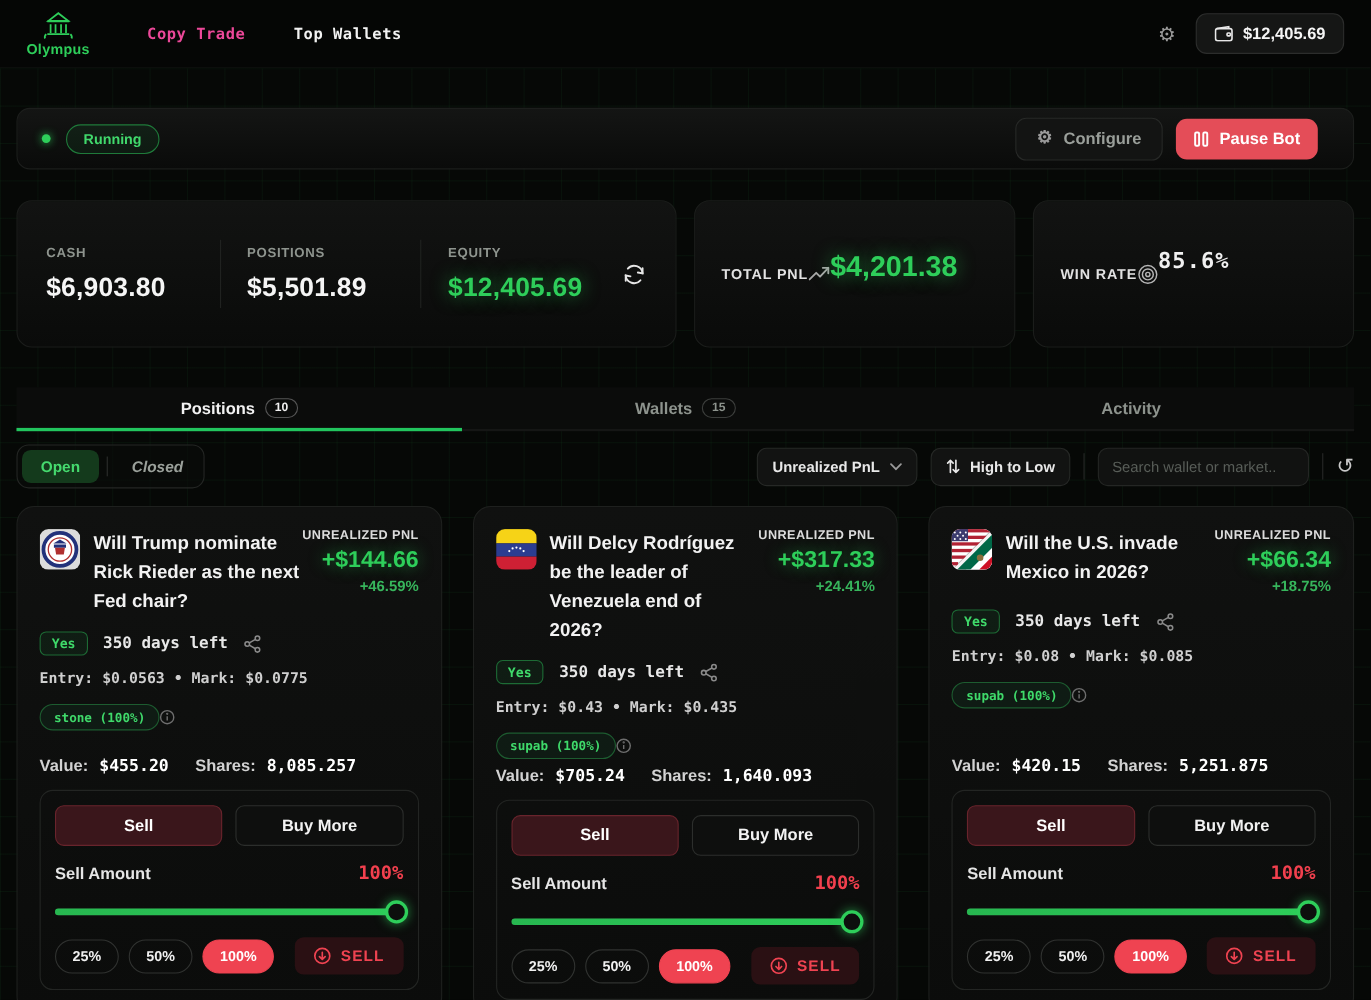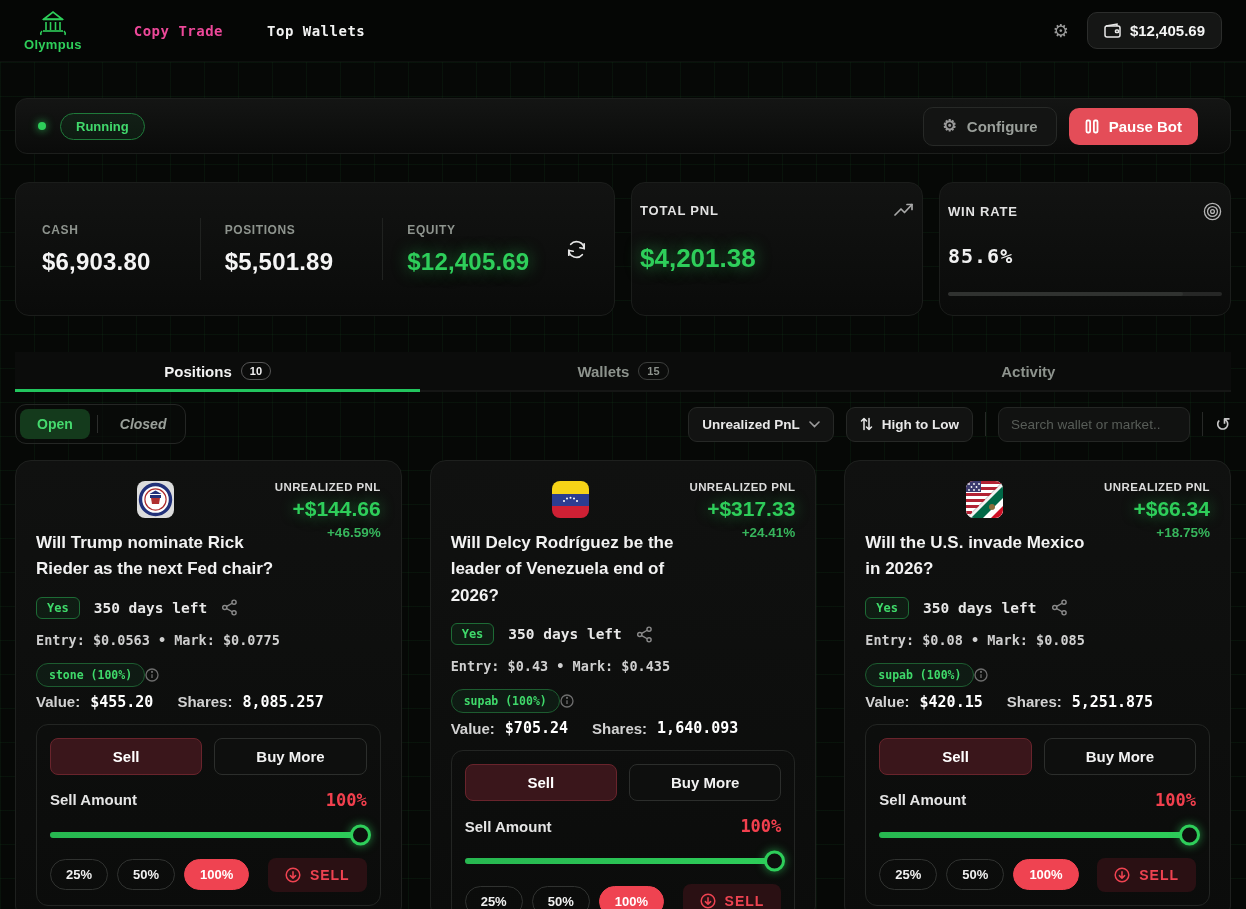--- a/index.html
+++ b/index.html
@@ -64,21 +64,21 @@
     border-radius:14px; border:1px solid #1b1d1b;
     background:linear-gradient(180deg,#121312,#0a0b0a);
   }
   .triple { height:134px; display:flex; align-items:center; padding:0 26px; }
   .stat-block { width:175px; }
   .stat-label { font-size:12px; font-weight:700; letter-spacing:.6px; color:#8e948e; margin-bottom:11px; }
   .stat-value { font-size:24px; font-weight:800; color:#f5f5f5; letter-spacing:.2px; }
   .stat-value.green, .glow-green { color:#2ece5a; text-shadow:0 0 16px rgba(46,206,90,.55); }
   .v-div { width:1px; height:62px; background:#202220; margin:0 24px 0 0; }
   .refresh-wrap { margin-left:auto; cursor:pointer; display:flex; }
-  .small-card { height:134px; padding:19px 8px; display:flex; flex-direction:column; }
+  .small-card { height:134px; padding:19px 24px; display:flex; }
   .small-card-head { display:flex; align-items:center; justify-content:space-between; }
   .small-label { font-size:13px; font-weight:800; letter-spacing:.8px; color:#e2e2e2; }
   .pnl-value { margin-top:25px; font-size:26px; font-weight:800; }
   .winrate-value { margin-top:23px; font-size:20px; font-weight:700; color:#f0f0f0; letter-spacing:1px; }
   .winrate-bar { margin-top:24px; height:5px; border-radius:3px; background:#262726; overflow:hidden; }
   .winrate-fill { height:100%; background:#303230; border-radius:3px; }
 
   
   .tabs { margin-top:36px; height:40px; background:#0b0c0b; display:flex; position:relative; border-bottom:2px solid #151615; }
   .tab { flex:1; display:flex; align-items:center; justify-content:center; gap:9px; font-size:15px; font-weight:700; color:#8d938d; cursor:pointer; }
@@ -108,21 +108,21 @@
   .reset-glyph { font-size:19px; color:#c8c8c8; cursor:pointer; line-height:1; }
 
   
   .cards { margin-top:16px; display:grid; grid-template-columns:repeat(3,1fr); gap:28px; height:449px; }
   .pcard {
     border-radius:16px; border:1px solid #1e201e; height:462px;
     background:linear-gradient(180deg,#101110,#0b0c0b); padding:20px;
   }
   .pcard-top { min-height:200px; }
   .pcard-head { display:flex; }
-  .pcard-title-wrap { display:flex; align-items:center; gap:12px; width:248px;flex-direction:column; }
+  .pcard-title-wrap { display:flex; gap:12px; width:248px; }
   .market-icon { width:37px; height:37px; border-radius:8px; overflow:hidden; flex:none; }
   .pcard-title { font-size:17px; font-weight:800; line-height:1.55; color:#f2f2f2; }
   .pnl-block { margin-left:auto; text-align:right; flex:none; }
   .pnl-label { font-size:11.5px; font-weight:800; letter-spacing:.4px; color:#dcdcdc; }
   .pnl-amt { margin-top:4px; font-size:21px; font-weight:800; color:#2ece5a; text-shadow:0 0 14px rgba(46,206,90,.5); }
   .pnl-pct { margin-top:4px; font-size:13.5px; font-weight:700; color:#37b55c; }
   .meta-row { display:flex; align-items:center; gap:14px; margin-top:14px; }
   .side-badge {
     font-size:12px; font-weight:700; color:#3fd96a; background:rgba(34,197,94,.08);
     border:1px solid #1d6b35; border-radius:6px; padding:3px 10px;

